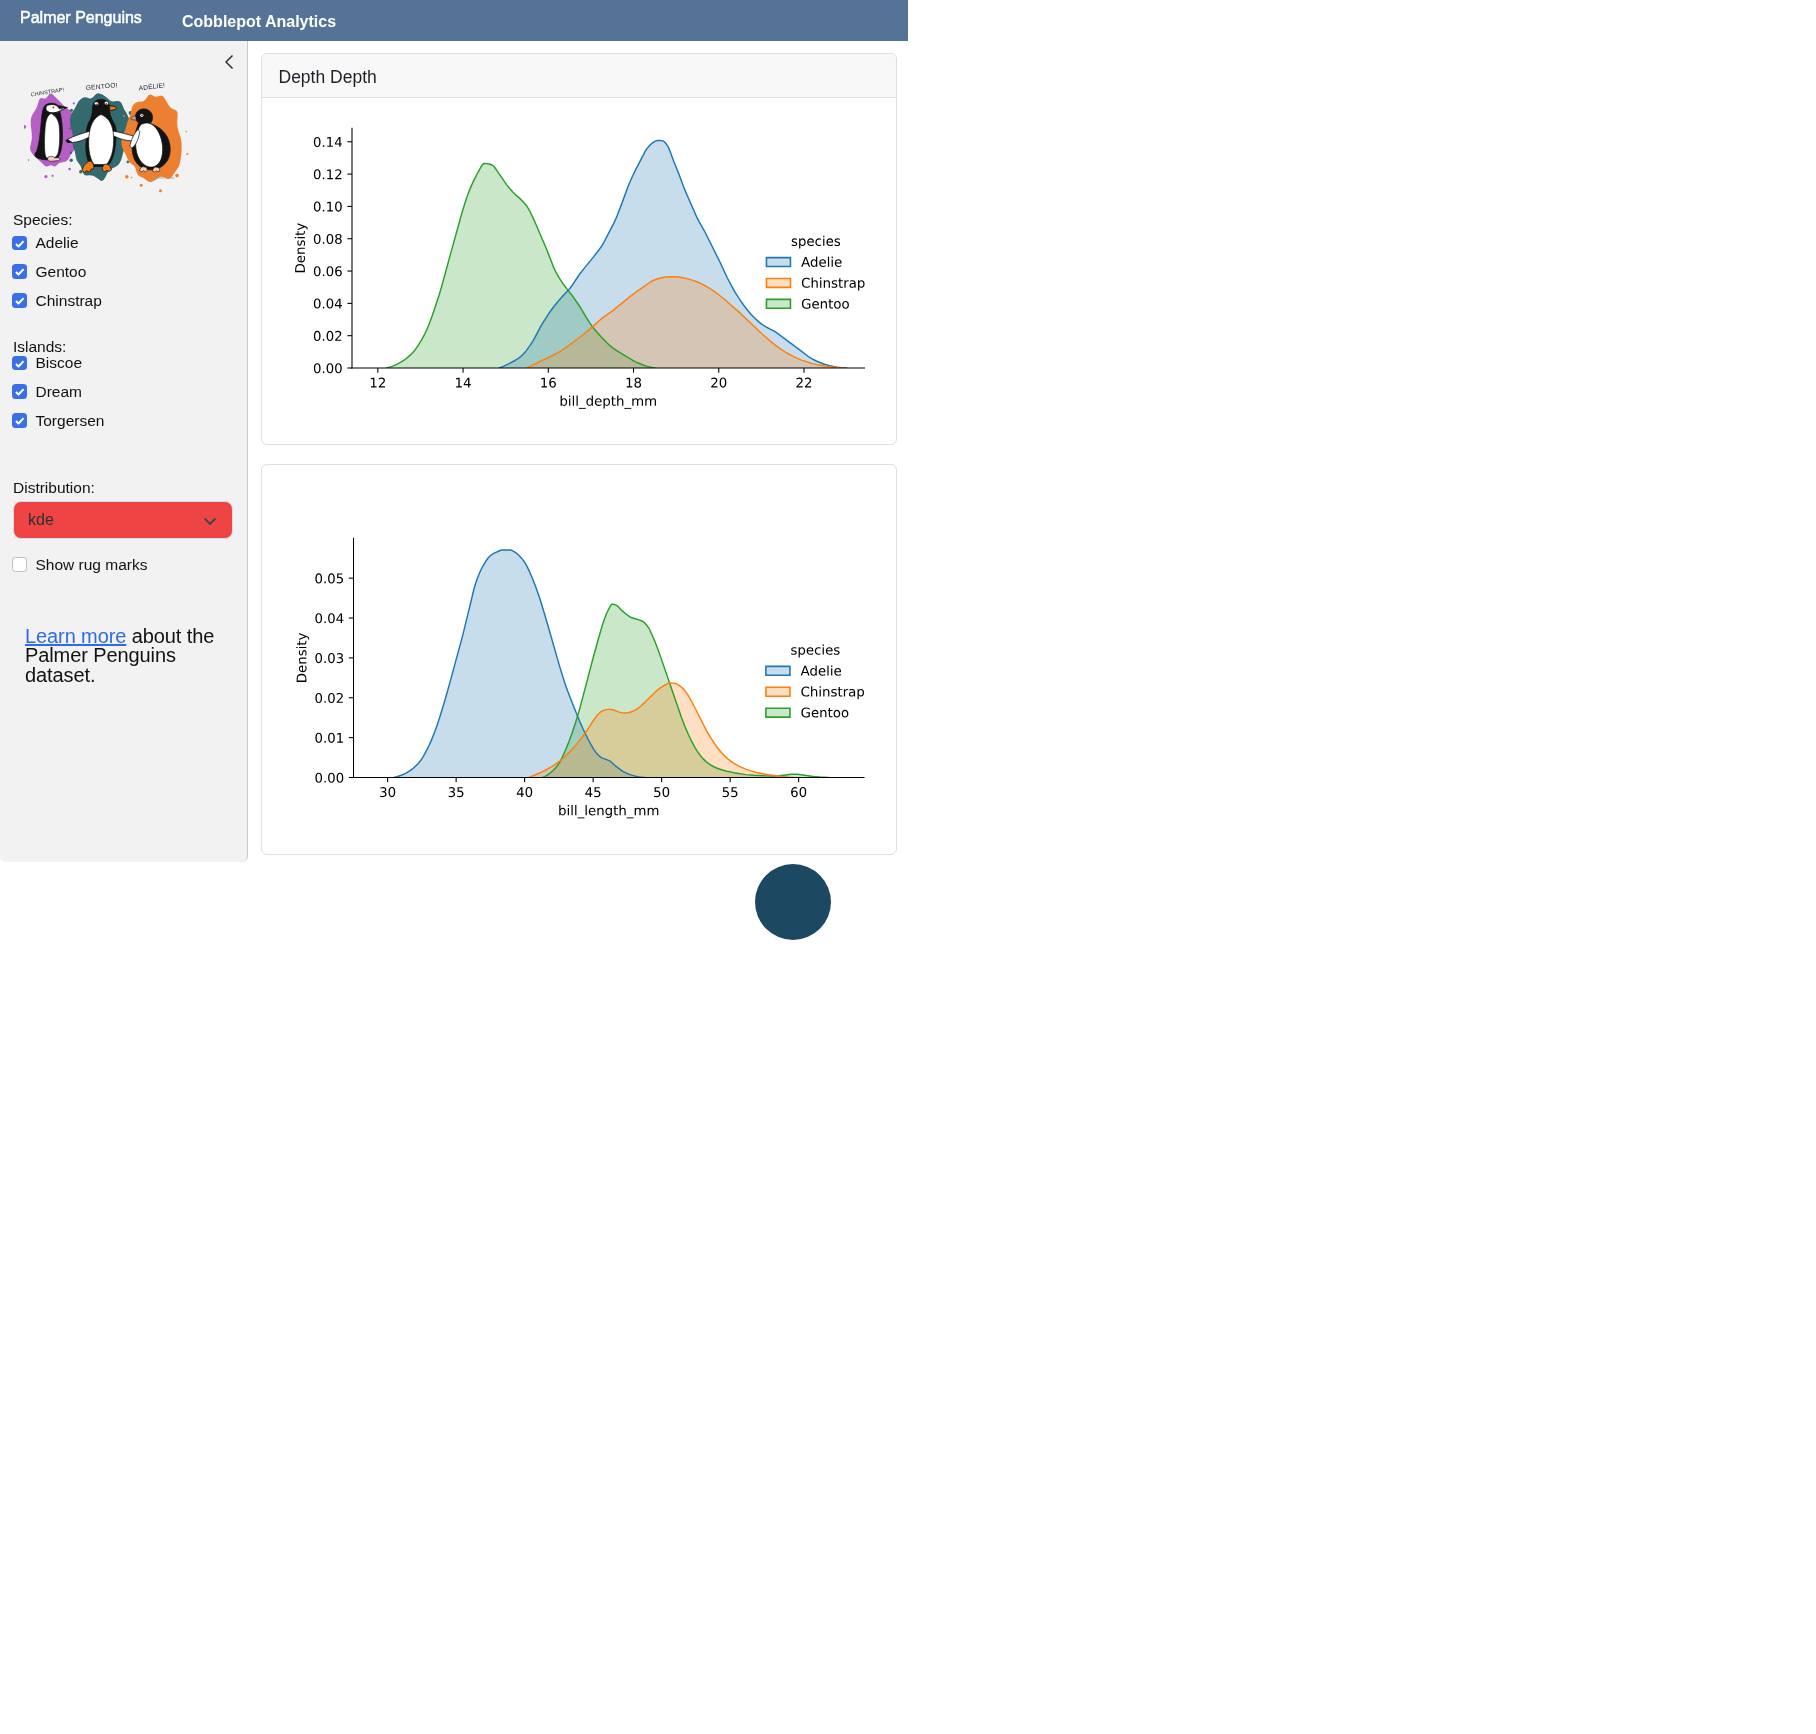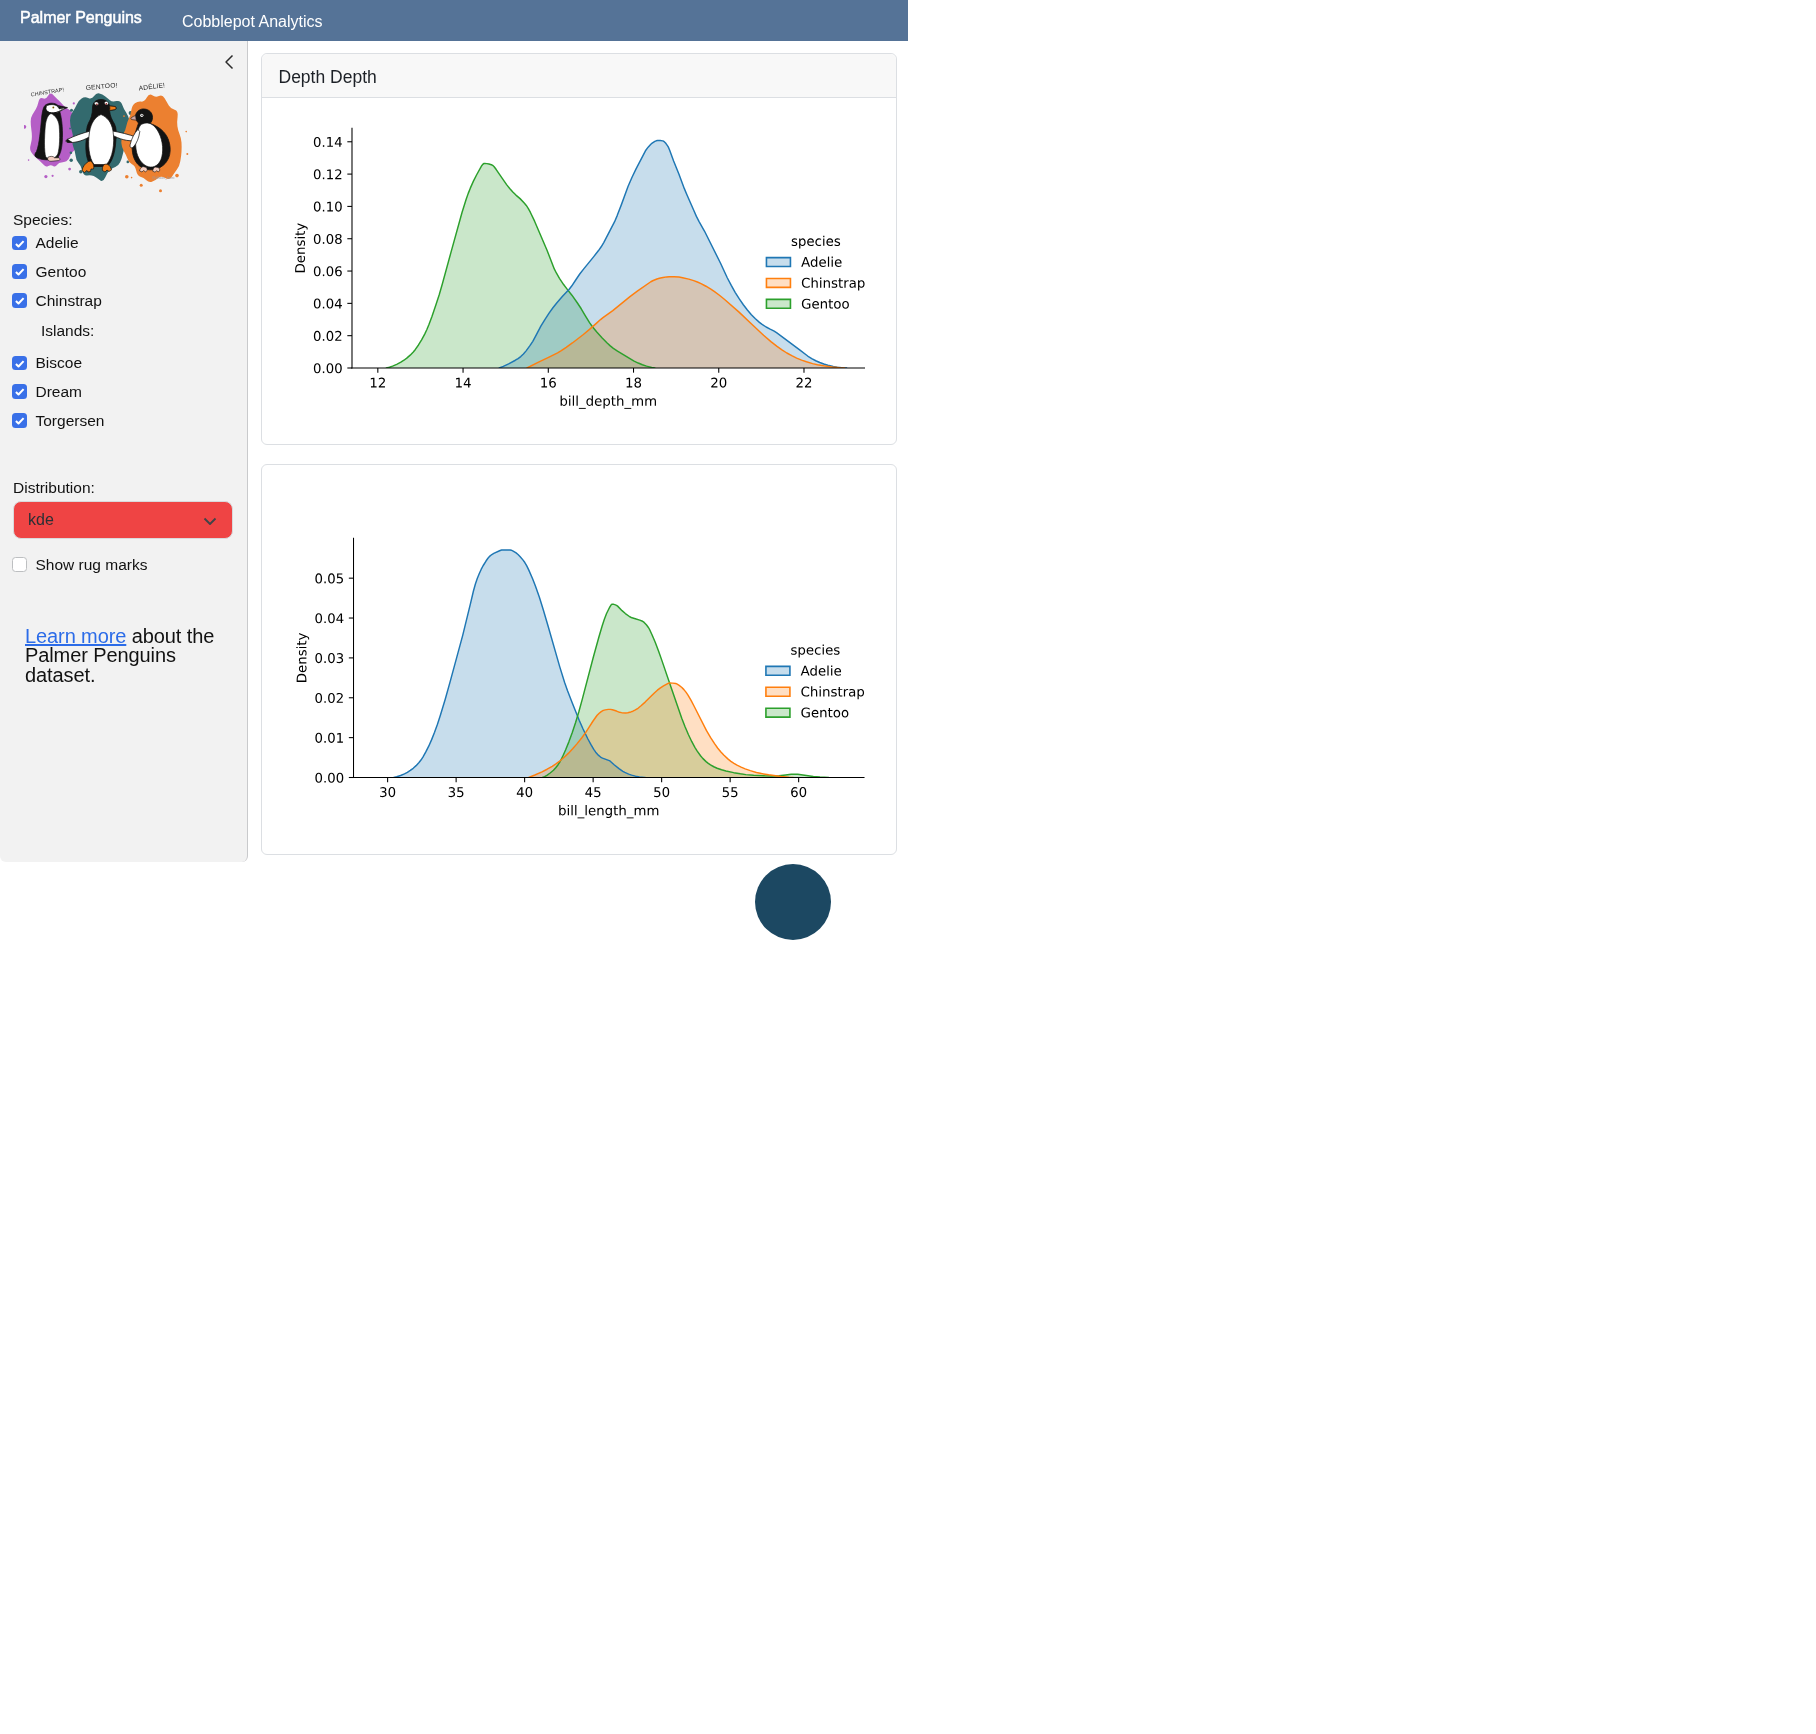--- a/index.html
+++ b/index.html
@@ -2,21 +2,21 @@
 <html><head>
 <meta charset="utf-8">
 <style>
   * { margin:0; padding:0; box-sizing:border-box; }
   html,body { width:908px; height:867px; overflow:hidden; background:#fff;
     font-family:"Liberation Sans", sans-serif; }
   .abs { position:absolute; }
   #header { position:absolute; left:0; top:0; width:908px; height:40.5px;
     background:#557397; color:#fff; }
   #header .title { position:absolute; left:20px; top:8.5px; font-size:16px; font-weight:400; -webkit-text-stroke:0.5px #fff; }
-  #header .subtitle { position:absolute; left:182px; top:12.5px; font-size:16px; font-weight:400; }
+  #header .subtitle { position:absolute; left:182px; top:12.5px; font-size:16px; font-weight:700; }
   #sidebar { position:absolute; left:0; top:40.5px; width:248px; height:821.3px;
     background:#f2f2f2; border-right:1px solid #c9cacc;
     border-radius:0 0 6px 6px; }
   .sblabel { position:absolute; left:13px; font-size:15.5px; color:#121212; }
   .chk { position:absolute; left:12px; width:14.5px; height:14.5px; border-radius:3.5px;
     background:#3970e8; }
   .chk svg { position:absolute; left:1.5px; top:2px; }
   .chk.off { background:#fff; border:1px solid #bdbfc1; }
   .chklab { position:absolute; left:35.5px; font-size:15.5px; color:#121212; }
   #select { position:absolute; left:13px; top:460.5px; width:220px; height:38px;
@@ -160,21 +160,21 @@
       </svg>
     </div> 
     <div class="chklab" style="top:222.4px;">Gentoo</div>
   <div class="chk" style="left:12px; top:252.5px;">
       <svg width="11.5" height="11.5" viewBox="0 0 12 12">
         <path d="M2 6.2 L4.7 8.9 L10 3.2" fill="none" stroke="#fff" stroke-width="2.1" stroke-linecap="round" stroke-linejoin="round"></path>
       </svg>
     </div> 
     <div class="chklab" style="top:251px;">Chinstrap</div>
 
-  <div class="sblabel" style="top:281px;margin-left:28px;">Islands:</div>
+  <div class="sblabel" style="top:297px;">Islands:</div>
   <div class="chk" style="left:12px; top:315.3px;">
       <svg width="11.5" height="11.5" viewBox="0 0 12 12">
         <path d="M2 6.2 L4.7 8.9 L10 3.2" fill="none" stroke="#fff" stroke-width="2.1" stroke-linecap="round" stroke-linejoin="round"></path>
       </svg>
     </div> 
     <div class="chklab" style="top:313.8px;">Biscoe</div>
   <div class="chk" style="left:12px; top:343.9px;">
       <svg width="11.5" height="11.5" viewBox="0 0 12 12">
         <path d="M2 6.2 L4.7 8.9 L10 3.2" fill="none" stroke="#fff" stroke-width="2.1" stroke-linecap="round" stroke-linejoin="round"></path>
       </svg>

